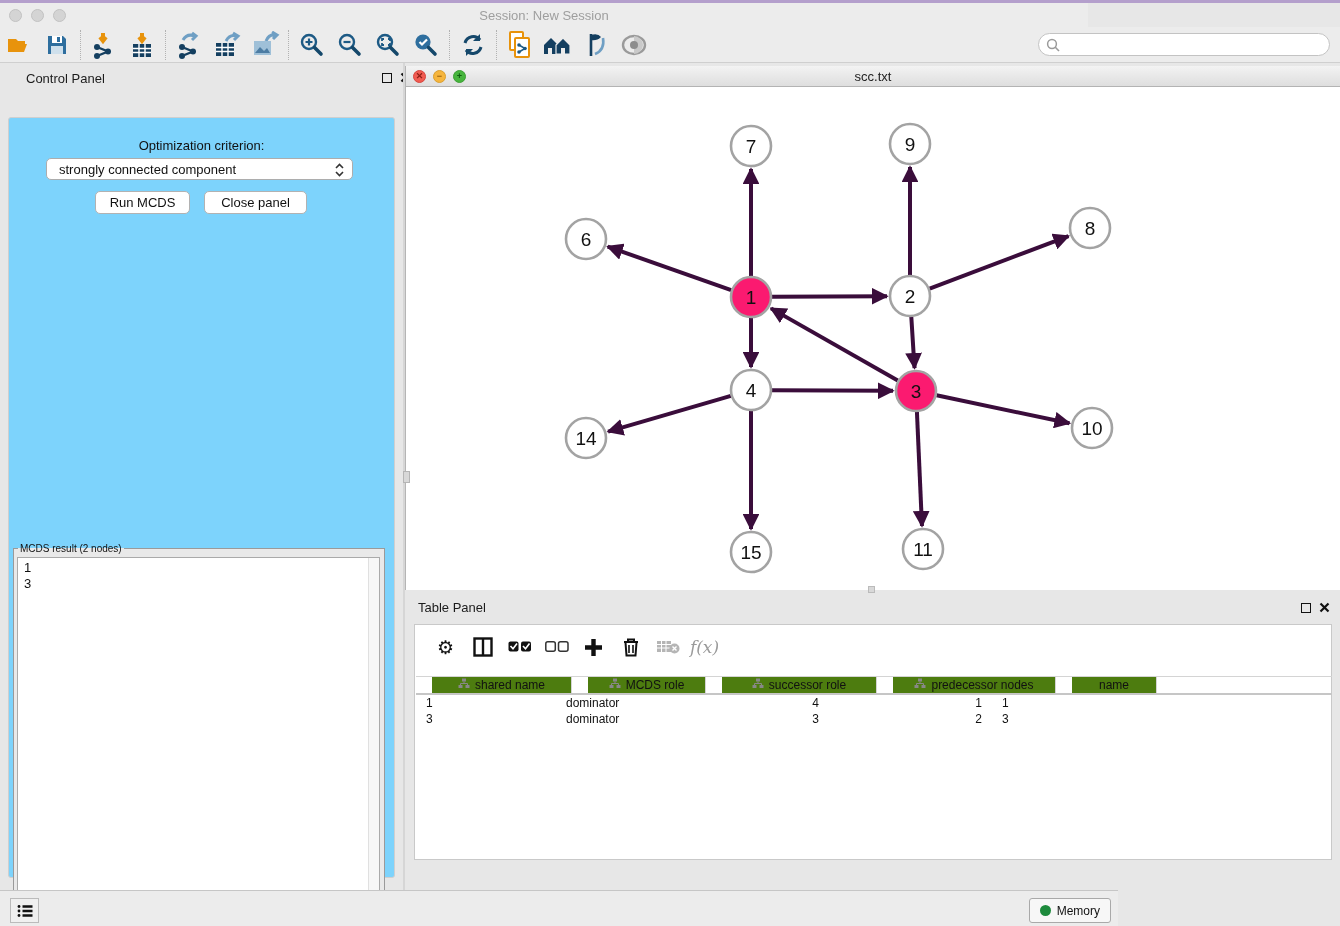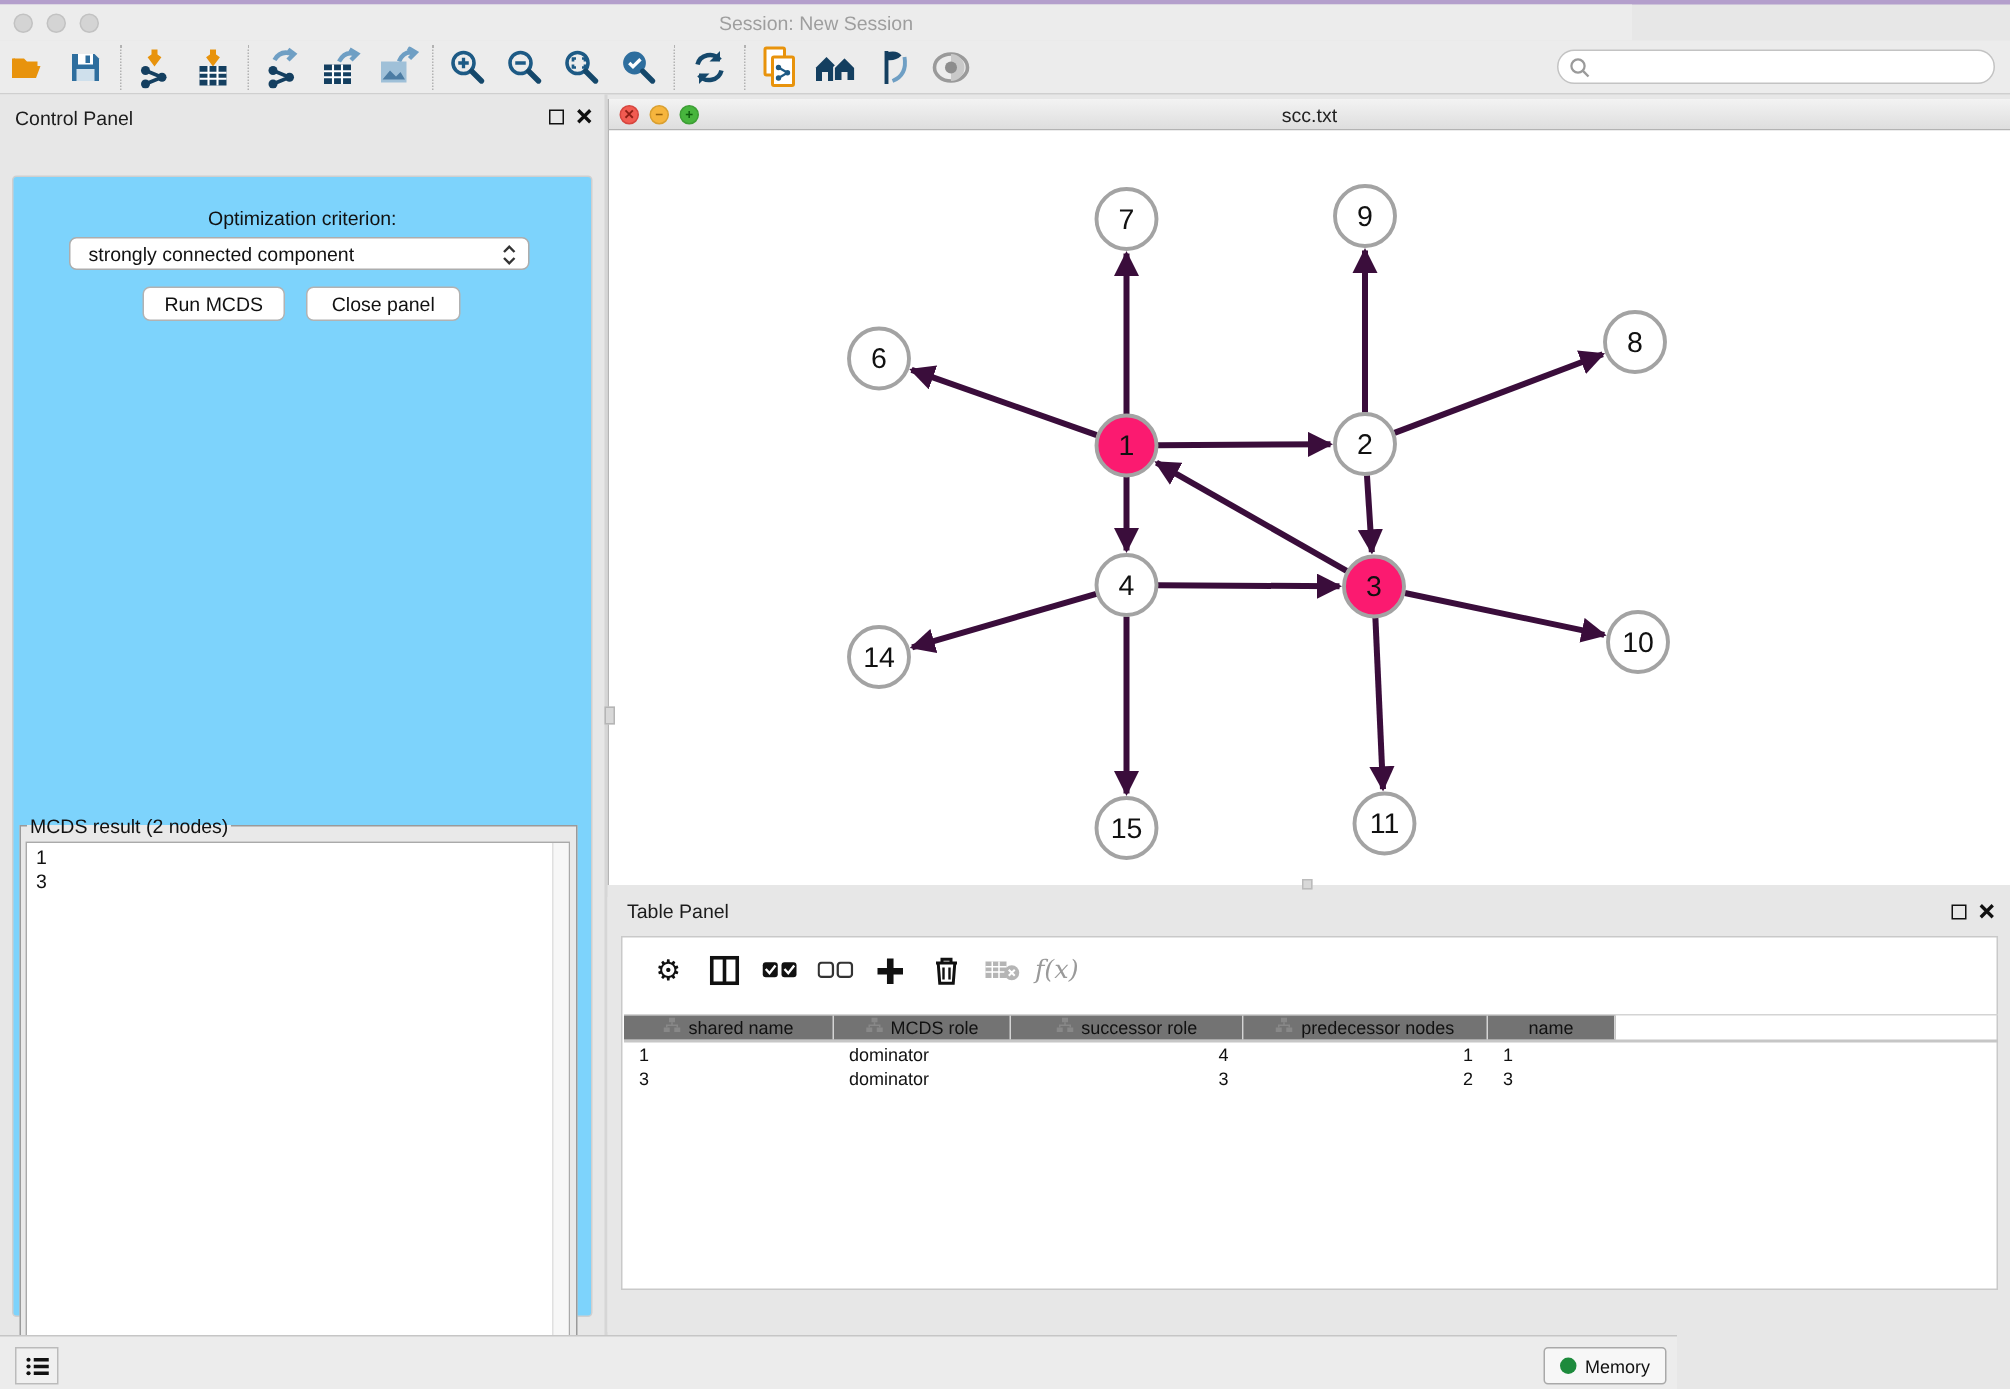--- a/index.html
+++ b/index.html
@@ -13,38 +13,38 @@
   #title-text { position:absolute; left:0; width:100%; text-align:center; font-size:13px; color:#9e9e9e; }
 
   #toolbar { position:absolute; left:0; top:27px; width:1340px; height:36px; background:#ececec; border-bottom:1px solid #cfcfcf; display:flex; align-items:center; }
   .tb-icon { width:38px; height:32px; display:flex; align-items:center; justify-content:center; cursor:default; }
   .tb-sep { width:1px; height:30px; border-left:1px dotted #b2b2b2; margin:0 4px; }
   #search-box { position:absolute; right:10px; top:6px; width:292px; height:23px; border:1px solid #c3c3c3; border-radius:12px; background:#fff; display:flex; align-items:center; padding-left:7px; }
   #search-box input { border:none; outline:none; flex:1; font-size:12px; background:transparent; margin-left:5px; font-family:"Liberation Sans",sans-serif; }
 
   
   #control-panel { position:absolute; left:0; top:63px; width:403px; height:827px; background:#e7e7e7; }
-  #cp-header { position:absolute; left:0; top:7px; width:100%; height:20px;padding-left:39px; }
+  #cp-header { position:absolute; left:16px; top:7px; width:100%; height:20px;padding-left:39px; }
   #cp-title { position:absolute; left:10px; top:1px; font-size:13px; color:#1c1c1c; }
   .panel-btns { position:absolute; right:8px; top:2px; display:flex; gap:8px; align-items:center; }
   .float-icon { width:10px; height:10px; border:1.6px solid #111; display:inline-block; }
   #cp-tabs { position:absolute; left:0; top:33px; width:100%; display:flex; justify-content:center; }
   .cp-tab { font-size:12.5px; padding:3px 14px 4px; background:#fff; border:1px solid #b4b4b4; border-left:none; color:#111; }
   .cp-tab:first-child { border-left:1px solid #b4b4b4; border-top-left-radius:5px; }
   .cp-tab:last-child { border-top-right-radius:5px; }
   .cp-tab.active { background:#e3e3e3; color:#b4b4b4; }
   #cp-body { position:absolute; left:8px; top:54px; width:387px; height:761px; background:#7dd3fc; border:1px solid #cfcfcf; border-radius:3px; }
   #opt-label { position:absolute; left:0; top:20px; width:100%; text-align:center; font-size:13px; color:#111; }
   #criterion-select { position:absolute; left:37px; top:40px; width:307px; height:22px; background:#fff; border:1px solid #adadad; border-radius:5px; display:flex; align-items:center; font-size:13px; color:#111; padding-left:12px; }
   #criterion-select .chevrons { position:absolute; right:7px; top:3px; }
   .cp-button { position:absolute; top:73px; height:23px; background:#fff; border:1px solid #b2b2b2; border-radius:5px; font-size:13px; color:#111; display:flex; align-items:center; justify-content:center; }
   #run-btn { left:86px; width:95px; }
   #close-btn { left:195px; width:103px; }
   #result-fieldset { position:absolute; left:4px; top:425px; width:372px; height:379px; border:1px solid #9a9a9a; background:#e9e9e9; }
-  #result-fieldset legend { font-size:13px; color:#111; margin-left:4px; padding:0 2px; }
+  #result-fieldset legend { font-size:10px; color:#111; margin-left:4px; padding:0 2px; }
   #result-text-wrap { position:absolute; left:3px; top:3px; width:363px; height:360px; background:#fff; border:1px solid #aaa; }
   #result-text { position:absolute; left:6px; top:2px; font-size:13px; line-height:16px; color:#111; white-space:pre; }
   #result-scrollbar { position:absolute; right:0; top:0; width:11px; height:100%; background:#f7f7f7; border-left:1px solid #e0e0e0; }
 
   
   #net-divider { position:absolute; left:403px; top:63px; width:2px; height:827px; background:#d6d6d6; }
   #network-window { position:absolute; left:405px; top:66px; width:935px; height:524px; background:#fff; border-left:1px solid #b5b5b5; }
   #net-titlebar { position:absolute; left:0; top:0; width:100%; height:21px; background:linear-gradient(#f3f3f3,#dedede); border-bottom:1px solid #b3b3b3; display:flex; align-items:center; }
   .traffic { width:13px; height:13px; border-radius:50%; margin-left:7px; display:flex; align-items:center; justify-content:center; font-size:9px; font-weight:bold; line-height:1; }
   .traffic.red { background:#f15b51; border:1px solid #d6453e; color:#8c1d14; }
@@ -56,21 +56,21 @@
   #bottom-resize-dot { position:absolute; left:462px; bottom:-3px; width:7px; height:7px; background:#d8d8d8; border:1px solid #bbb; }
 
   
   #table-panel { position:absolute; left:405px; top:598px; width:935px; height:290px; background:#e7e7e7; }
   #tp-title { position:absolute; left:13px; top:2px; font-size:13px; color:#1c1c1c; }
   #tp-body { position:absolute; left:9px; top:26px; width:918px; height:236px; background:#fff; border:1px solid #c9c9c9; }
   #tp-toolbar { position:absolute; left:0; top:0; width:100%; height:44px; display:flex; align-items:center; padding-left:12px; }
   .tp-icon { width:37px; height:32px; display:flex; align-items:center; justify-content:center; }
   #tp-table { position:absolute; left:1px; top:51px; width:916px; }
   #tp-header { display:flex; height:19px; border-top:1px solid #d4d4d4; border-bottom:2px solid #c6c6c6; }
-  .th { background:#737373; border-right:1px solid #d4d4d4; display:flex; align-items:center; justify-content:center; gap:5px; font-size:12px; color:#111; }
+  .th { background:#4d7c0f; border-right:1px solid #d4d4d4; display:flex; align-items:center; justify-content:center; gap:5px; font-size:12px; color:#111;margin-left:16px; }
   .tr { display:flex; height:16px; }
   .td { font-size:12px; color:#111; display:flex; align-items:center; padding:0 10px; }
   .td.right { justify-content:flex-end; }
   #tp-tabs { position:absolute; left:0; top:267px; width:100%; display:flex; justify-content:center; }
   .tp-tab { font-size:12.5px; padding:3px 12px 4px; background:#fff; border:1px solid #b4b4b4; border-left:none; color:#111; }
   .tp-tab:first-child { border-left:1px solid #b4b4b4; border-bottom-left-radius:6px; }
   .tp-tab:last-child { border-bottom-right-radius:6px; }
   .tp-tab.active { background:#e7e7e7; color:#b9b9b9; }
 
   

